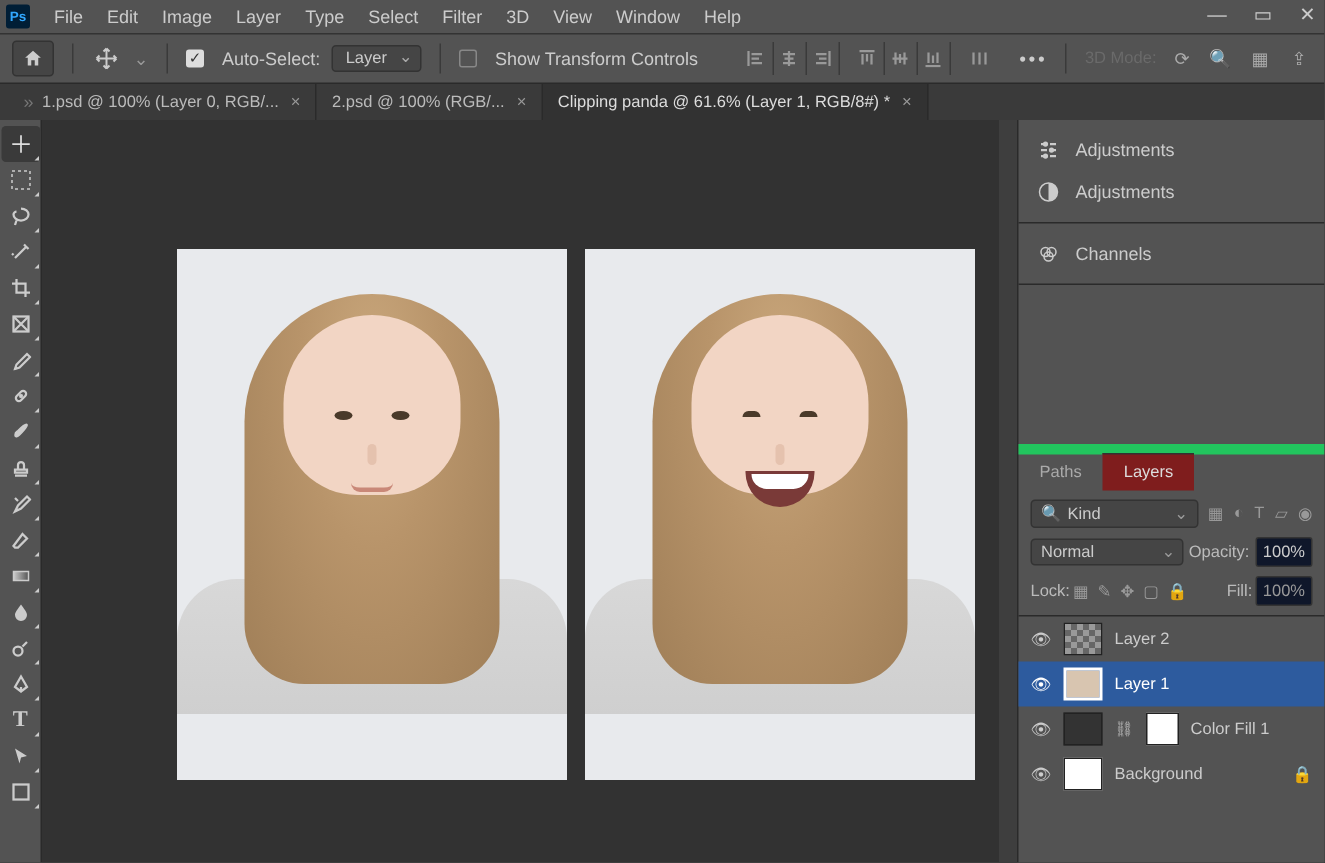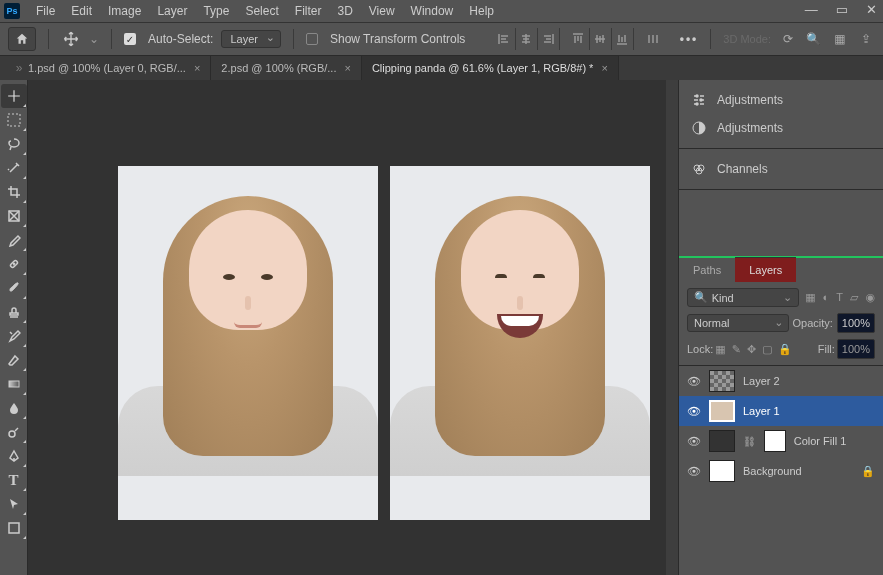--- a/index.html
+++ b/index.html
@@ -61,21 +61,21 @@
 .mouth2::before{content:"";position:absolute;top:2px;left:4px;right:4px;height:10px;background:#fff;border-radius:0 0 10px 10px;}
 .neck{position:absolute;left:50%;bottom:60px;transform:translateX(-50%);width:36px;height:30px;background:#f2d5c4;}
 .shirt{position:absolute;left:50%;bottom:0;transform:translateX(-50%);width:260px;height:90px;background:linear-gradient(#d8d8d8,#cfcfcf);border-radius:40px 40px 0 0;}
 
 
 .rpanels { width:205px; background:#535353; display:flex; flex-direction:column; border-left:1px solid #2a2a2a; }
 .panel-top { border-bottom:1px solid #2a2a2a; padding:6px 0; }
 .prow { display:flex; align-items:center; padding:6px 12px; gap:10px; }
 .prow .pico { width:16px;height:16px;display:flex;align-items:center;justify-content:center;color:#bbb; }
 .panel-gap { flex:0 0 66px; }
-.panel-tabs { display:flex; border-top:2px solid #22c55e; }
+.panel-tabs { display:flex; border-top:7px solid #22c55e;margin-top:40px; }
 .ptab { padding:6px 14px; font-size:11px; color:#aaa; }
 .ptab.active { background:#7f1d1d; color:#ddd; border-top:1px solid #323232; margin-top:-1px;}
 .layers-opts { padding:6px 8px; display:flex;flex-direction:column;gap:6px; font-size:11px; }
 .layers-opts .r1 { display:flex; align-items:center; gap:6px; }
 .kind-dd { flex:1; background:#454545;border:1px solid #333;border-radius:3px;padding:2px 6px;display:flex;align-items:center;gap:4px; }
 .filter-icons{display:flex;gap:7px;color:#999;}
 .blend-row{display:flex;align-items:center;gap:4px;}
 .blend-dd{flex:1;background:#454545;border:1px solid #333;border-radius:3px;padding:2px 6px;position:relative;}
 .blend-dd::after{content:"⌄";position:absolute;right:4px;top:1px;color:#999;}
 .lbl{color:#bbb;}

